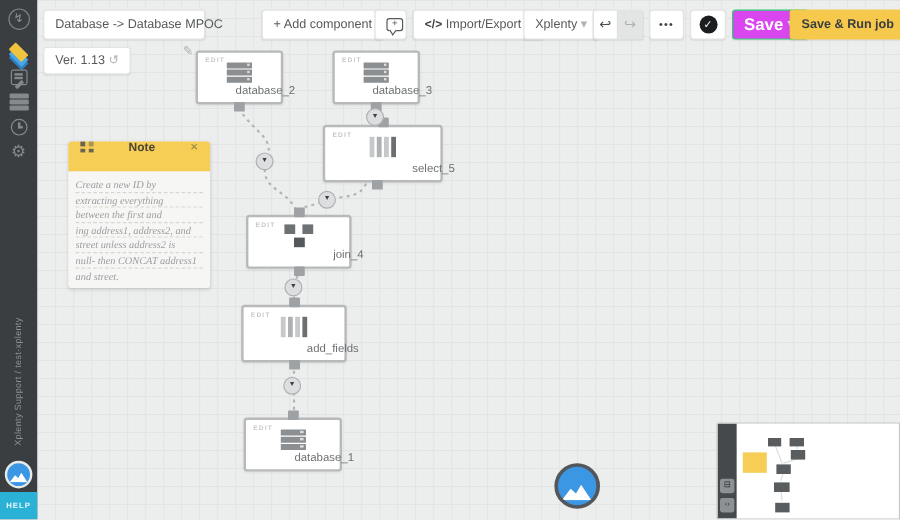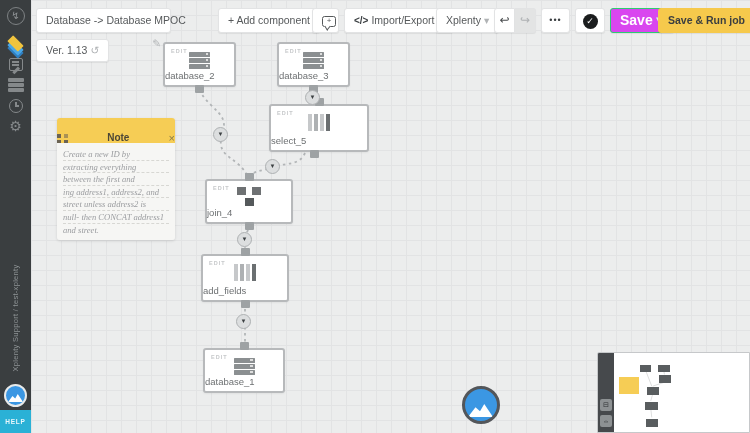--- a/index.html
+++ b/index.html
@@ -73,40 +73,40 @@
 
   
   .edges { position:absolute; left:0; top:0; width:750px; height:433px; z-index:1; pointer-events:none; }
   .conn { position:absolute; width:15px; height:15px; border-radius:50%; background:#dcdedf; border:1px solid #aeb1b3;
     color:#3c4043; font-size:6px; line-height:13.5px; text-align:center; z-index:3; cursor:pointer; }
 
   
   .node { position:absolute; background:#fff; border:2px solid #b7b9bb; border-radius:3px;
     box-shadow:0 1px 2px rgba(0,0,0,.05); z-index:2; cursor:pointer; }
   .edit { position:absolute; top:4px; left:6px; font-size:5.5px; letter-spacing:1px; color:#c6c8ca; font-weight:bold; cursor:pointer; }
-  .nlabel { position:absolute; bottom:4px; left:0; width:100%; text-align:left; font-size:9.5px; color:#6d7072; }
+  .nlabel { position:absolute; bottom:4px; left:12px; width:100%; text-align:right; font-size:9.5px; color:#6d7072; }
   .stub { position:absolute; left:50%; width:9px; height:8px; margin-left:-4.5px; background:#9ea2a4; border-radius:1px; cursor:grab; }
   .stub-t { top:-8px; } .stub-b { bottom:-8px; }
   .nicon { position:absolute; top:8px; left:0; width:100%; text-align:center; }
   .dbicon { display:inline-block; }
   .dbicon i { display:block; position:relative; width:21px; height:4.5px; margin:0 auto 1.5px auto; background:#8b8f91; border-radius:.5px; }
   .dbicon i:after { content:""; position:absolute; right:2px; top:1.3px; width:2.2px; height:2.2px; background:#dddddd; }
   .colicon { display:inline-block; height:17px; }
   .colicon i { display:inline-block; width:4.5px; height:17px; margin:0 .8px; vertical-align:top; }
   .colicon .c1,.colicon .c3 { background:#c6c8ca; }
   .colicon .c2 { background:#aeb1b3; }
   .colicon .c4 { background:#6b6f71; }
   .joinicon { display:inline-block; position:relative; width:26px; height:20px; }
   .joinicon i { position:absolute; width:9px; height:8px; background:#6e7173; }
   .joinicon .ja { left:1px; top:0; } .joinicon .jb { right:1px; top:0; }
   .joinicon .jc { left:8.5px; top:11px; background:#55595b; }
 
   
   .note { position:absolute; left:57px; top:118px; width:118px; z-index:4; box-shadow:0 1px 3px rgba(0,0,0,.12); border-radius:3px; }
-  .note-h { display:flex; align-items:flex-end; height:25px; background:#f6cd55; border-radius:3px 3px 0 0; padding:0 0; cursor:move; }
+  .note-h { display:flex; align-items:flex-start; height:25px; background:#f6cd55; border-radius:3px 3px 0 0; padding:0 10px; cursor:move; }
   .grip { position:relative; width:11px; height:9px; }
   .grip i { position:absolute; width:4px; height:3.5px; background:#6b6353; }
   .grip .g1{ left:0; top:0; background:#8a8univ266; } .grip .g1{ left:0; top:0; }
   .grip .g2{ right:0; top:0; opacity:.55; } .grip .g3{ left:0; bottom:0; } .grip .g4{ right:0; bottom:0; }
   .note-title { flex:1; text-align:center; font-size:10px; font-weight:bold; color:#4c4636; }
   .note-x { font-size:11px; color:#8a7c48; cursor:pointer; line-height:10px; }
   .note-b { background:#f6f6f4; border-radius:0 0 3px 3px; padding:5px 6px 4px 6px; }
   .note-line { height:12.6px; line-height:12.2px; border-bottom:1px dashed #d7d7d3;
     font-family:"Liberation Serif", serif; font-style:italic; font-size:8.6px; color:#9b9da0; white-space:nowrap; overflow:hidden; }
 

